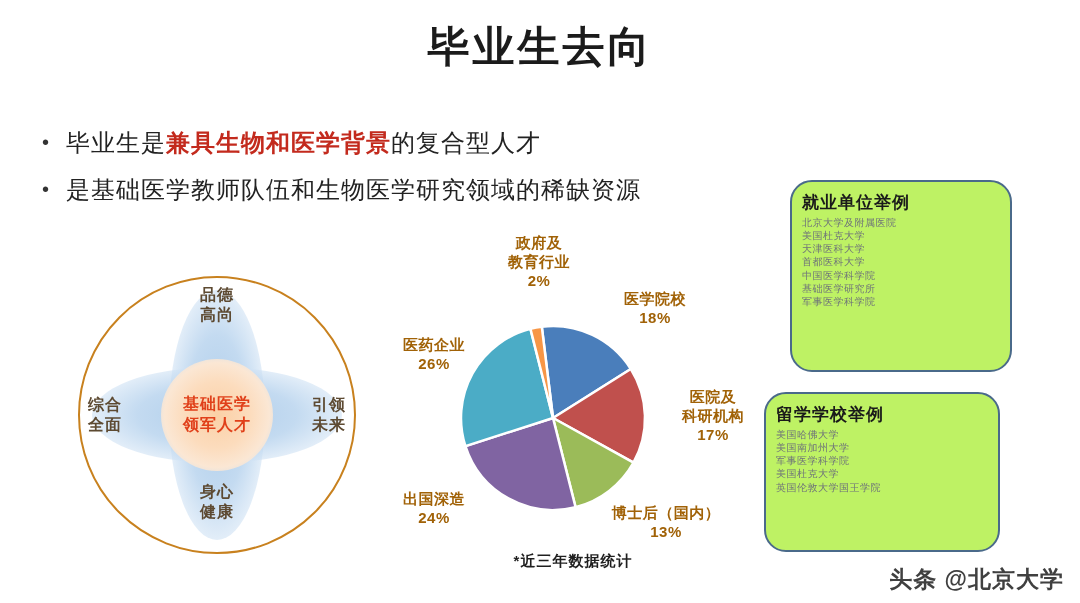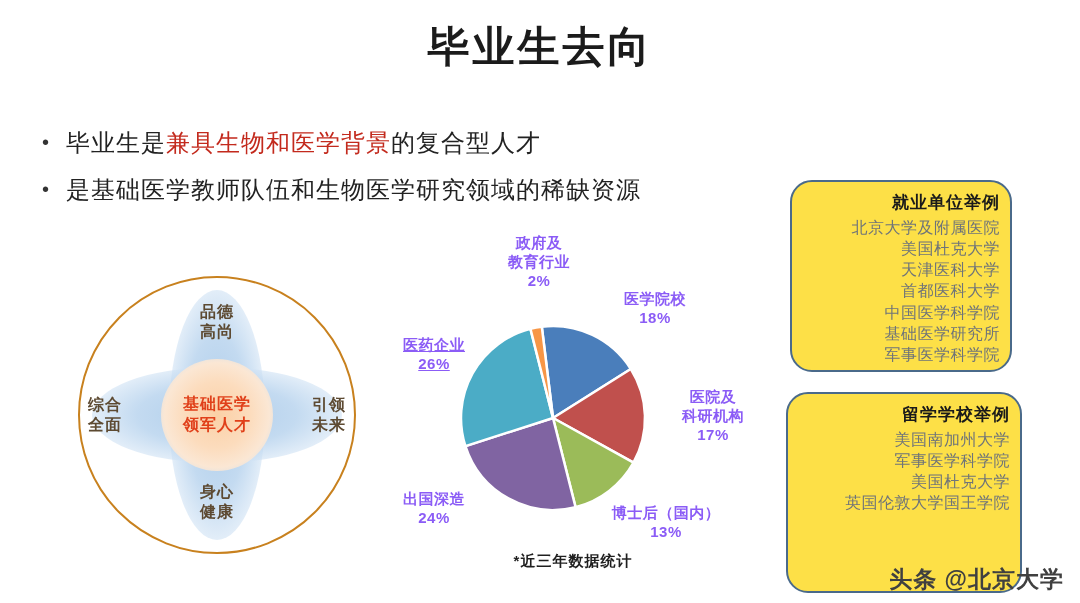--- a/index.html
+++ b/index.html
@@ -23,21 +23,21 @@
   .bullet{
     display:flex;align-items:flex-start;gap:14px;
     font-size:24px;line-height:1.55;color:#222;margin-bottom:10px;
     letter-spacing:1px;white-space:nowrap;
   }
   .bullet .dot{
     flex:0 0 auto;font-size:20px;line-height:1.8;color:#333;width:12px;
     text-align:center;
   }
   .bullet .txt{flex:1 1 auto;}
-  .hl{color:#c32a1d;font-weight:normal;}
+  .hl{color:#c32a1d;font-weight:bold;}
 
   
   .petal-wrap{
     position:absolute;left:78px;top:276px;width:278px;height:278px;
   }
   .petal-ring{
     position:absolute;inset:0;border-radius:50%;
     border:2px solid #c8811e;box-sizing:border-box;background:#fff;
   }
   .petal{
@@ -64,59 +64,60 @@
     position:absolute;left:50%;top:50%;width:112px;height:112px;
     margin-left:-56px;margin-top:-56px;border-radius:50%;
     background:radial-gradient(circle at 50% 50%,
        #fbd0a6 0%, #fcdcbd 42%, #fbe7d4 66%, rgba(253,240,228,0.25) 88%,
        rgba(255,255,255,0) 100%);
   }
   .petal-label{
     position:absolute;text-align:center;font-size:16px;font-weight:bold;
     color:#5d4a32;line-height:1.25;letter-spacing:1px;white-space:nowrap;
   }
-  .pl-top{left:50%;top:26px;transform:translateX(-50%);}
+  .pl-top{left:50%;top:9px;transform:translateX(-50%);}
   .pl-bottom{left:50%;bottom:32px;transform:translateX(-50%);}
   .pl-left{left:10px;top:50%;transform:translateY(-50%);}
   .pl-right{right:10px;top:50%;transform:translateY(-50%);}
   .petal-center{
     position:absolute;left:50%;top:50%;transform:translate(-50%,-50%);
     text-align:center;font-size:16px;font-weight:bold;color:#e0401a;
     line-height:1.3;letter-spacing:1px;white-space:nowrap;
   }
 
   
   .pie-wrap{position:absolute;left:378px;top:232px;width:390px;height:345px;}
   .pie-svg{position:absolute;left:0;top:0;}
   .pie-label{
-    position:absolute;text-align:center;color:#8b5cf6;font-weight:bold;
+    position:absolute;text-align:center;color:#a16207;font-weight:bold;
     font-size:15px;line-height:1.25;letter-spacing:0.5px;white-space:nowrap;
   }
   .pie-label .pct{display:block;}
   .pie-foot{
     position:absolute;left:0;right:0;bottom:6px;text-align:center;
     font-size:15px;font-weight:bold;color:#1f1f1f;letter-spacing:1px;margin-top:25px;
   }
 
   
   .info-box{
-    position:absolute;box-sizing:border-box;background:#fde047;
+    position:absolute;box-sizing:border-box;background:#bef264;
     border:2px solid #4a6a8a;border-radius:22px;
-    text-align:right;padding:8px 10px 10px;
+    text-align:left;padding:8px 10px 10px;
   }
   .info-title{
     font-size:17px;font-weight:bold;color:#1a1a1a;letter-spacing:1px;
     line-height:1.5;margin-bottom:1px;white-space:nowrap;
   }
   .info-item{
-    font-size:16px;color:#6f7479;line-height:1.33;letter-spacing:0.5px;
+    font-size:10px;color:#6f7479;line-height:1.33;letter-spacing:0.5px;
     white-space:nowrap;
+    font-family:Liberation Mono, monospace;
   }
   .box-jobs{left:790px;top:180px;width:222px;height:192px;}
-  .box-study{left:786px;top:392px;width:236px;height:201px;}
+  .box-study{left:764px;top:392px;width:236px;height:160px;}
 
   
   .watermark{
     position:absolute;right:16px;bottom:8px;
     font-size:23px;font-weight:bold;color:#404040;letter-spacing:1px;
     white-space:nowrap;
   }
 </style>
 </head>
 <body>
@@ -196,41 +197,42 @@
     <div class="pie-label" style="left:222px;top:272px;width:132px;">
       <span>博士后（国内）</span>
       <span class="pct">13%</span>
     </div>
 
     <div class="pie-label" style="left:2px;top:258px;width:108px;">
       <span>出国深造</span>
       <span class="pct">24%</span>
     </div>
 
-    <div class="pie-label" style="left:2px;top:104px;width:108px;text-decoration:underline;">
+    <div class="pie-label" style="left:2px;top:104px;width:108px;">
       <span>医药企业</span>
       <span class="pct">26%</span>
     </div>
 
     <div class="pie-foot">*近三年数据统计</div>
   </div>
 
   <div class="info-box box-jobs">
     <div class="info-title">就业单位举例</div>
     <div class="info-item">北京大学及附属医院</div>
     <div class="info-item">美国杜克大学</div>
     <div class="info-item">天津医科大学</div>
     <div class="info-item">首都医科大学</div>
     <div class="info-item">中国医学科学院</div>
     <div class="info-item">基础医学研究所</div>
     <div class="info-item">军事医学科学院</div>
   </div>
 
   <div class="info-box box-study">
     <div class="info-title">留学学校举例</div>
+    <div class="info-item">美国哈佛大学</div>
     <div class="info-item">美国南加州大学</div>
     <div class="info-item">军事医学科学院</div>
     <div class="info-item">美国杜克大学</div>
     <div class="info-item">英国伦敦大学国王学院</div>
   </div>
 
   <div class="watermark">头条 @北京大学</div>
 
 </div>
 

